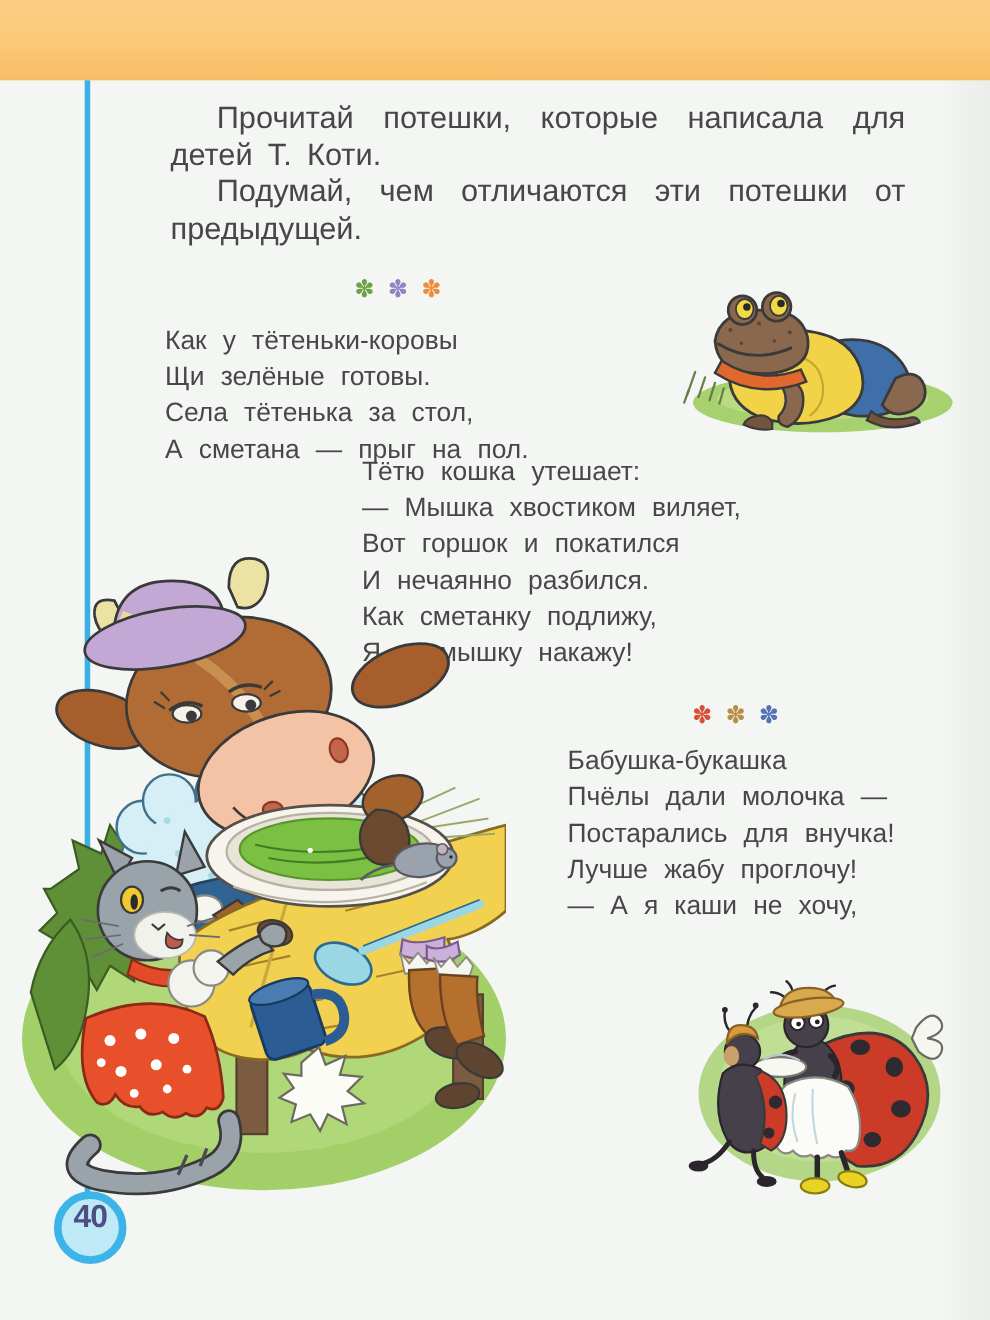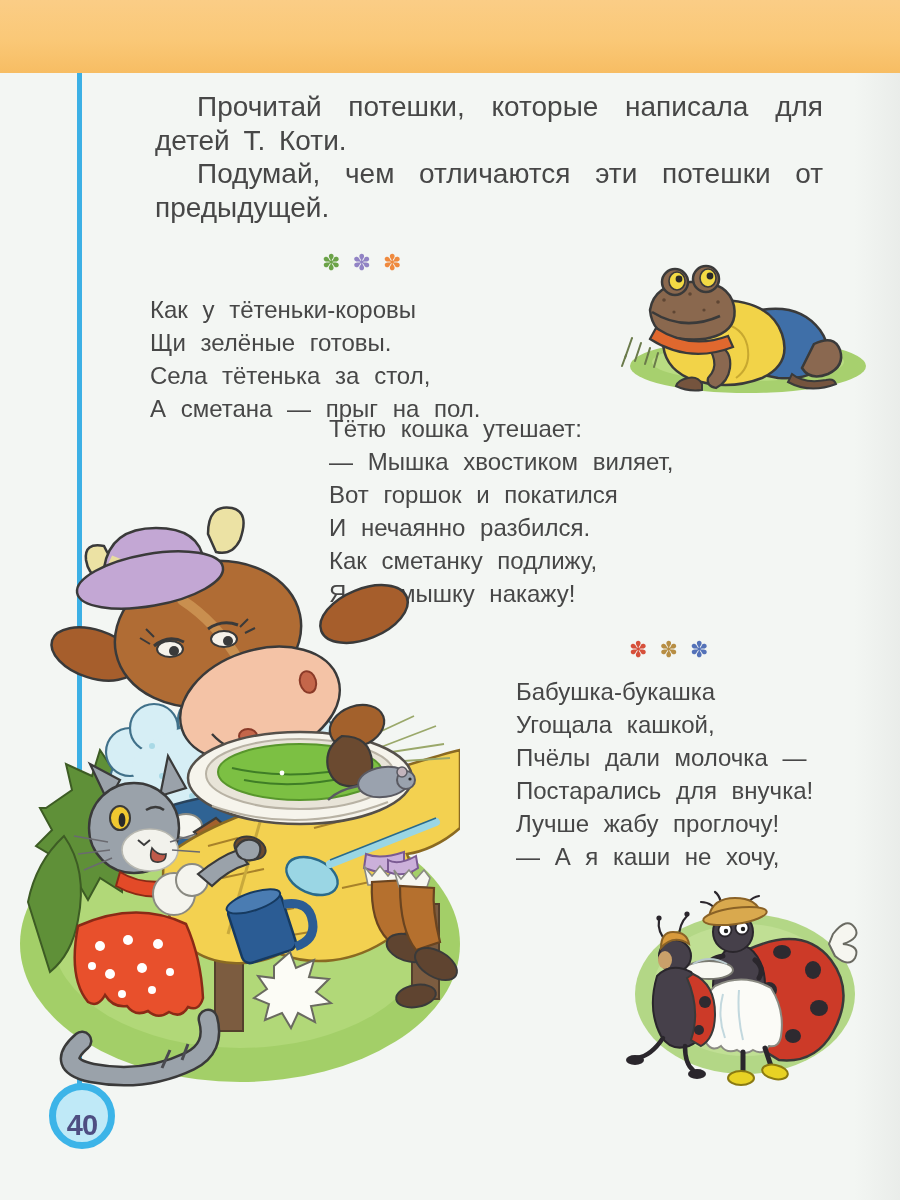--- a/index.html
+++ b/index.html
@@ -21,21 +21,21 @@
   .sep span{margin:0 6px;}
   .sep1{left:316px;top:250px;}
   .sep2{left:623px;top:637px;}
   .sep1 .f1{color:#6ba348;}  .sep1 .f2{color:#9183c4;}  .sep1 .f3{color:#ef8a3e;}
   .sep2 .f1{color:#d6503a;}  .sep2 .f2{color:#b78e44;}  .sep2 .f3{color:#5472b8;}
   .illus{position:absolute;}
   .frog{left:598px;top:258px;width:282px;height:142px;}
   .cowscene{left:12px;top:496px;width:448px;height:592px;}
   .bugs{left:597px;top:890px;width:286px;height:208px;}
   .page-num{position:absolute;left:49px;top:1083px;width:52px;height:52px;border:7px solid #3cb4e8;
-            background:#bfe9f7;border-radius:50%;display:flex;align-items:flex-end;justify-content:center;
+            background:#bfe9f7;border-radius:50%;display:flex;align-items:flex-start;justify-content:center;
             font-size:29px;font-weight:bold;color:#4e4e82;letter-spacing:-1px;}
 </style>
 </head>
 <body>
 
 <div class="sheet">
   <div class="top-bar"></div>
   <div class="edge-shade"></div>
   <div class="margin-line"></div>
 
@@ -98,21 +98,20 @@
     <div>Как сметанку подлижу,</div>
     <div>Я ту мышку накажу!</div>
   </div>
 
   <div class="sep sep2">
     <span class="f1">✽</span><span class="f2">✽</span><span class="f3">✽</span>
   </div>
 
   <div class="poem p2">
     <div>Бабушка-букашка</div>
-    <div>Угощала кашкой,</div>
     <div>Пчёлы дали молочка —</div>
     <div>Постарались для внучка!</div>
     <div>Лучше жабу проглочу!</div>
     <div>— А я каши не хочу,</div>
   </div>
 
   <svg class="illus cowscene" viewBox="0 0 448 592">
     <ellipse cx="228" cy="448" rx="220" ry="138" fill="#a3cf68"></ellipse>
     <ellipse cx="228" cy="440" rx="188" ry="112" fill="#b1d878"></ellipse>
     <path d="M34 312 l26 -18 -6 -26 26 12 8 -26 16 24 26 -12 -8 26 24 4 -16 24 20 16 -26 8 12 26 -26 -2 0 28 -22 -14 -12 22 -14 -24 -24 6 6 -24 -20 -12 16 -16 -12 -22 z" fill="#5f9038" stroke="#3d5c24" stroke-width="2"></path>

